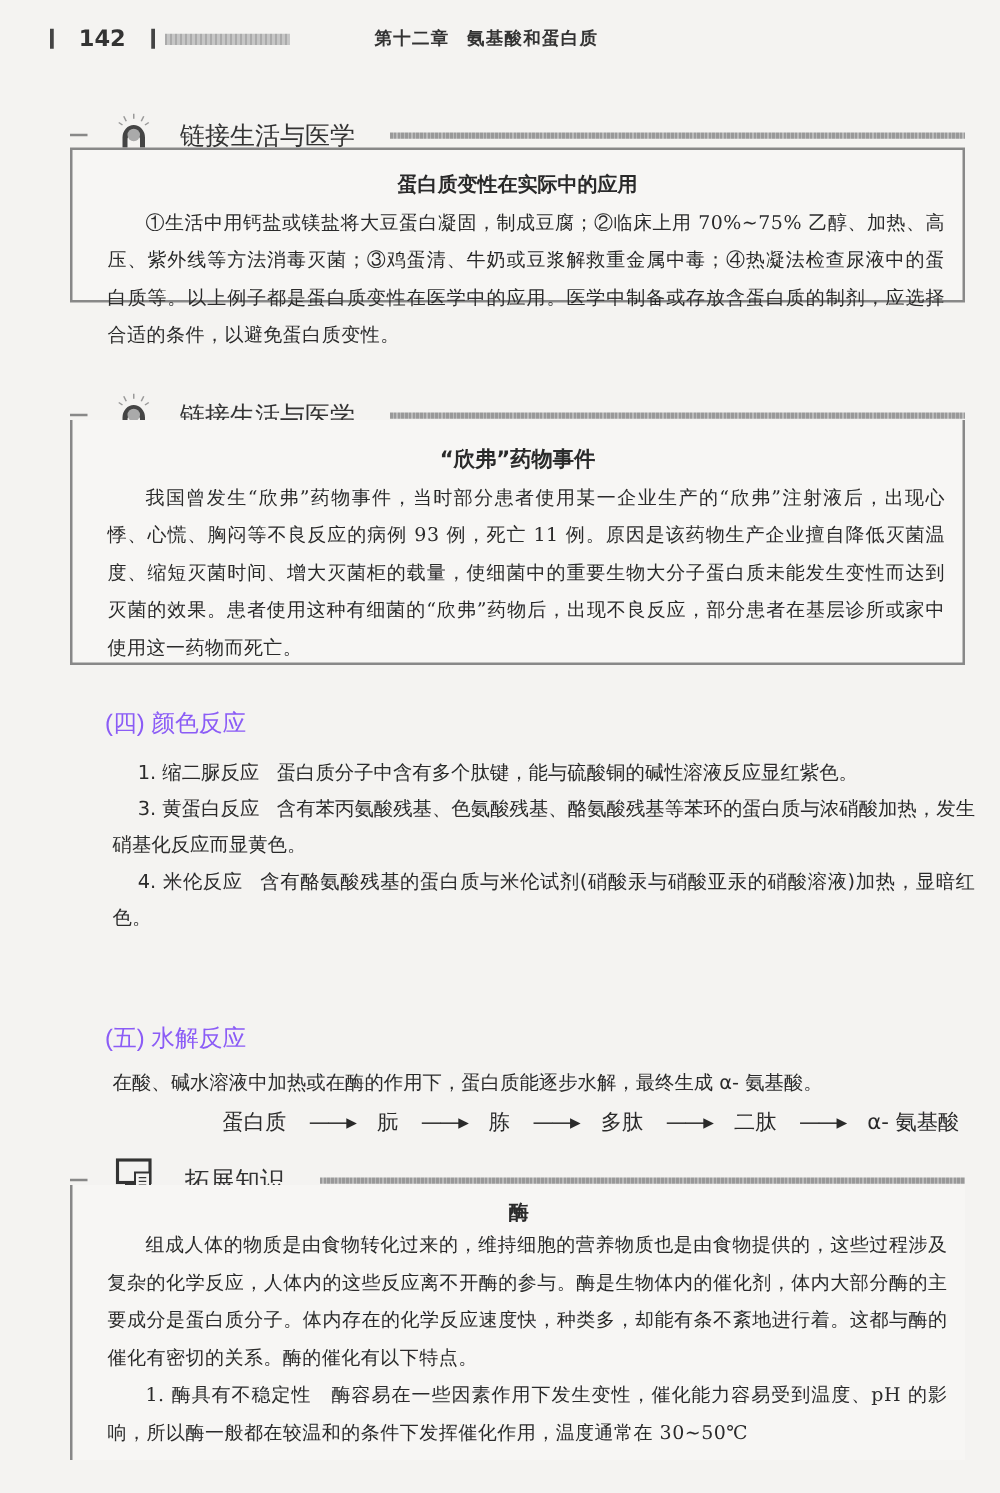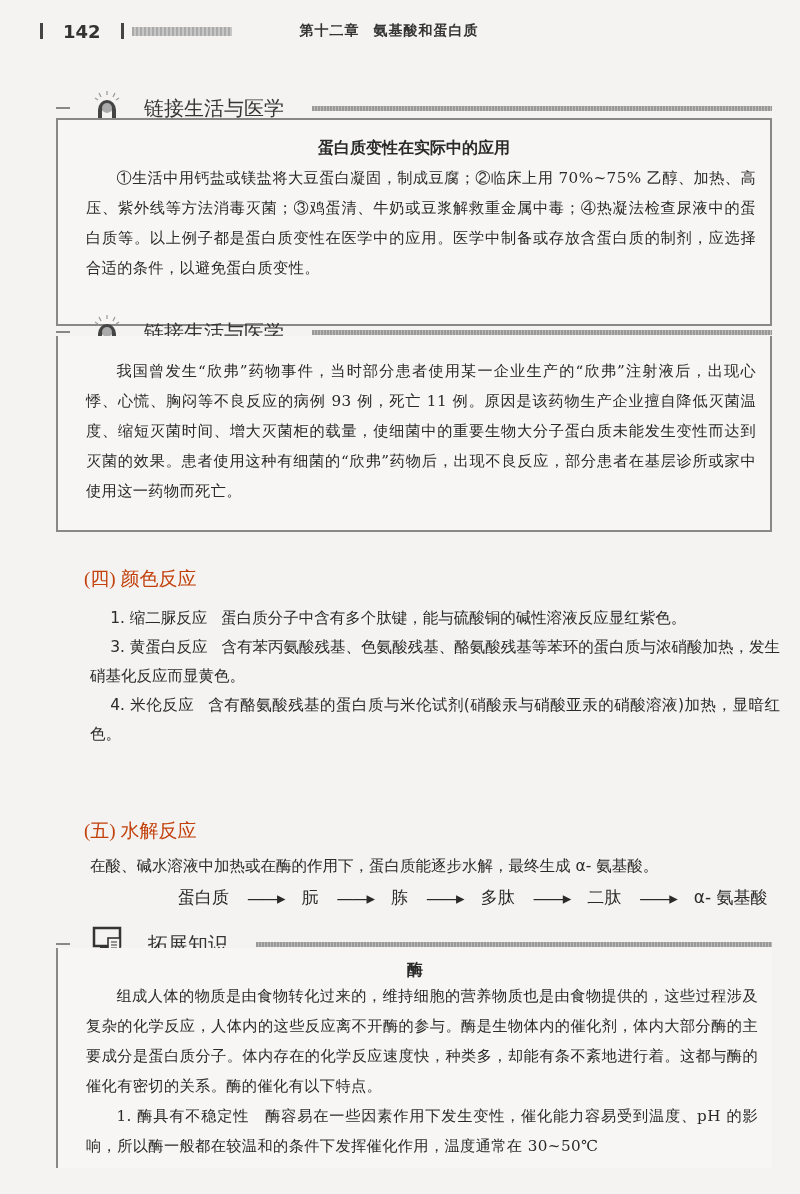--- a/index.html
+++ b/index.html
@@ -55,22 +55,22 @@
     .box-body {
       font-family: "DejaVu Serif", "Liberation Serif", serif;
       font-size: 15.2px; line-height: 30px; text-align: justify;
       padding: 0 14px 0 28px;
       letter-spacing: 0.4px;
     }
     .box-body p { margin: 0; text-indent: 2em; }
 
     .section-title {
       position: absolute; left: 84px;
-      font-size: 19px; font-family: Liberation Serif, serif;
-      color: #c2410c;
+      font-size: 19px; font-family: Liberation Sans, sans-serif;
+      color: #8b5cf6;
     }
     .main-text {
       position: absolute; left: 90px; width: 690px;
       font-size: 15.5px; line-height: 29px; color: #2a2a2a;
       font-family: "DejaVu Sans", "Liberation Sans", sans-serif;
     }
     .main-text p { margin: 0; text-indent: 1.3em; text-align: justify; }
     .main-text .term { margin-right: 14px; }
     .flow {
       position: absolute; left: 178px; top: 886px;
@@ -102,21 +102,21 @@
           <line x1="3" y1="8" x2="6" y2="10"></line>
         <line x1="27" y1="8" x2="24" y2="10"></line>
       </g>
       <path d="M6 20 a9 10 0 0 1 18 0 v10 h-4 v-8 a5 5 0 0 0 -10 0 v8 h-4z" fill="#444"></path>
       <circle cx="15" cy="18" r="5" fill="#aaa"></circle>
     </svg>
   </span>
   <span class="label">链接生活与医学</span>
   <span class="rule"></span>
 </div>
-<div class="box" style="top:118px; height:208px; border-top:2px solid #888;">
+<div class="box" style="top:118px; height:124px; border-top:2px solid #888;">
   <div style="height:18px;"></div>
   <div class="box-title">蛋白质变性在实际中的应用</div>
   <div class="box-body">
     <p>①生活中用钙盐或镁盐将大豆蛋白凝固，制成豆腐；②临床上用 70%~75% 乙醇、加热、高压、紫外线等方法消毒灭菌；③鸡蛋清、牛奶或豆浆解救重金属中毒；④热凝法检查尿液中的蛋白质等。以上例子都是蛋白质变性在医学中的应用。医学中制备或存放含蛋白质的制剂，应选择合适的条件，以避免蛋白质变性。</p>
   </div>
 </div>
 
 <div class="box-head" style="top:312px;">
   <span class="tick"></span>
   <span class="icon">
@@ -130,20 +130,21 @@
       </g>
       <path d="M6 20 a9 10 0 0 1 18 0 v10 h-4 v-8 a5 5 0 0 0 -10 0 v8 h-4z" fill="#444"></path>
       <circle cx="15" cy="18" r="5" fill="#aaa"></circle>
     </svg>
   </span>
   <span class="label">链接生活与医学</span>
   <span class="rule"></span>
 </div>
 <div class="box" style="top:336px; height:196px; border-top:none; border-left:2px solid #888;">
   <div style="height:20px;"></div>
+  <div class="box-title" style="font-size:17px;">“欣弗”药物事件</div>
   <div class="box-body">
     <p>我国曾发生“欣弗”药物事件，当时部分患者使用某一企业生产的“欣弗”注射液后，出现心悸、心慌、胸闷等不良反应的病例 93 例，死亡 11 例。原因是该药物生产企业擅自降低灭菌温度、缩短灭菌时间、增大灭菌柜的载量，使细菌中的重要生物大分子蛋白质未能发生变性而达到灭菌的效果。患者使用这种有细菌的“欣弗”药物后，出现不良反应，部分患者在基层诊所或家中使用这一药物而死亡。</p>
   </div>
 </div>
 
 <div class="section-title" style="top:566px;">(四) 颜色反应</div>
 <div class="main-text" style="top:604px;">
   <p><span class="term">1. 缩二脲反应</span><span>蛋白质分子中含有多个肽键，能与硫酸铜的碱性溶液反应显红紫色。</span></p>
   <p><span class="term">3. 黄蛋白反应</span><span>含有苯丙氨酸残基、色氨酸残基、酪氨酸残基等苯环的蛋白质与浓硝酸加热，发生硝基化反应而显黄色。</span></p>
   <p><span class="term">4. 米伦反应</span><span>含有酪氨酸残基的蛋白质与米伦试剂(硝酸汞与硝酸亚汞的硝酸溶液)加热，显暗红色。</span></p>

